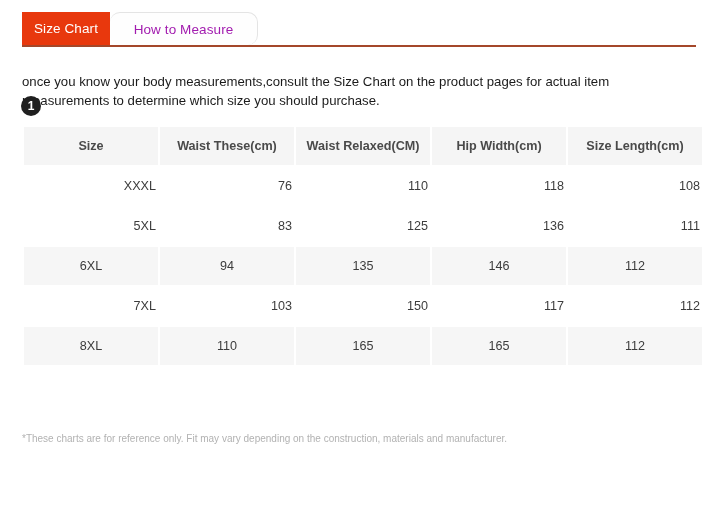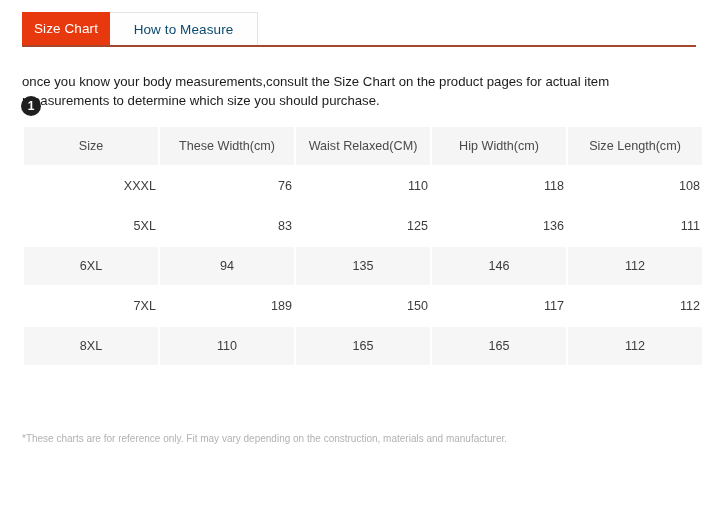--- a/index.html
+++ b/index.html
@@ -51,25 +51,26 @@
     width: 88px;
     flex: 0 0 88px;
     background: #e8380d;
     color: #ffffff;
     height: 33px;
   }
   .tab-inactive {
     width: 148px;
     flex: 0 0 148px;
     background: #fefefe;
-    color: #0c4a6e;
+    color: #a21caf;
     height: 33px;
     border-top: 1px solid #e4e4e4;
     border-right: 1px solid #e4e4e4;
     border-bottom: none;
+    border-radius: 10px;
   }
   .tab-underline {
     position: absolute;
     left: 22px;
     top: 45px;
     width: 674px;
     height: 2px;
     background: #a4472a;
   }
 
@@ -120,20 +121,21 @@
     font-weight: normal;
     font-size: 12.6px;
     color: #3c3c3c;
     padding: 0 2px;
     box-sizing: border-box;
     border: none;
   }
   .table th {
     background: #f5f5f5;
     color: #4a4a4a;
+    font-weight: bold;
   }
   .row-odd td {
     background: #ffffff;
     text-align: right;
   }
   .row-even td {
     background: #f6f6f6;
   }
 
   
@@ -173,21 +175,21 @@
     <colgroup>
       <col style="width:134px">
         <col style="width:134px">
         <col style="width:134px">
         <col style="width:134px">
         <col style="width:134px">
     </colgroup>
     <thead>
       <tr>
         <th>Size</th>
-        <th>These Width(cm)</th>
+        <th>Waist These(cm)</th>
         <th>Waist Relaxed(CM)</th>
         <th>Hip Width(cm)</th>
         <th>Size Length(cm)</th>
       </tr>
     </thead>
     <tbody>
       <tr class="row-odd">
         <td>XXXL</td>
         <td>76</td>
         <td>110</td>
@@ -203,21 +205,21 @@
       </tr>
       <tr class="row-even">
         <td>6XL</td>
         <td>94</td>
         <td>135</td>
         <td>146</td>
         <td>112</td>
       </tr>
       <tr class="row-odd">
         <td>7XL</td>
-        <td>189</td>
+        <td>103</td>
         <td>150</td>
         <td>117</td>
         <td>112</td>
       </tr>
       <tr class="row-even">
         <td>8XL</td>
         <td>110</td>
         <td>165</td>
         <td>165</td>
         <td>112</td>

